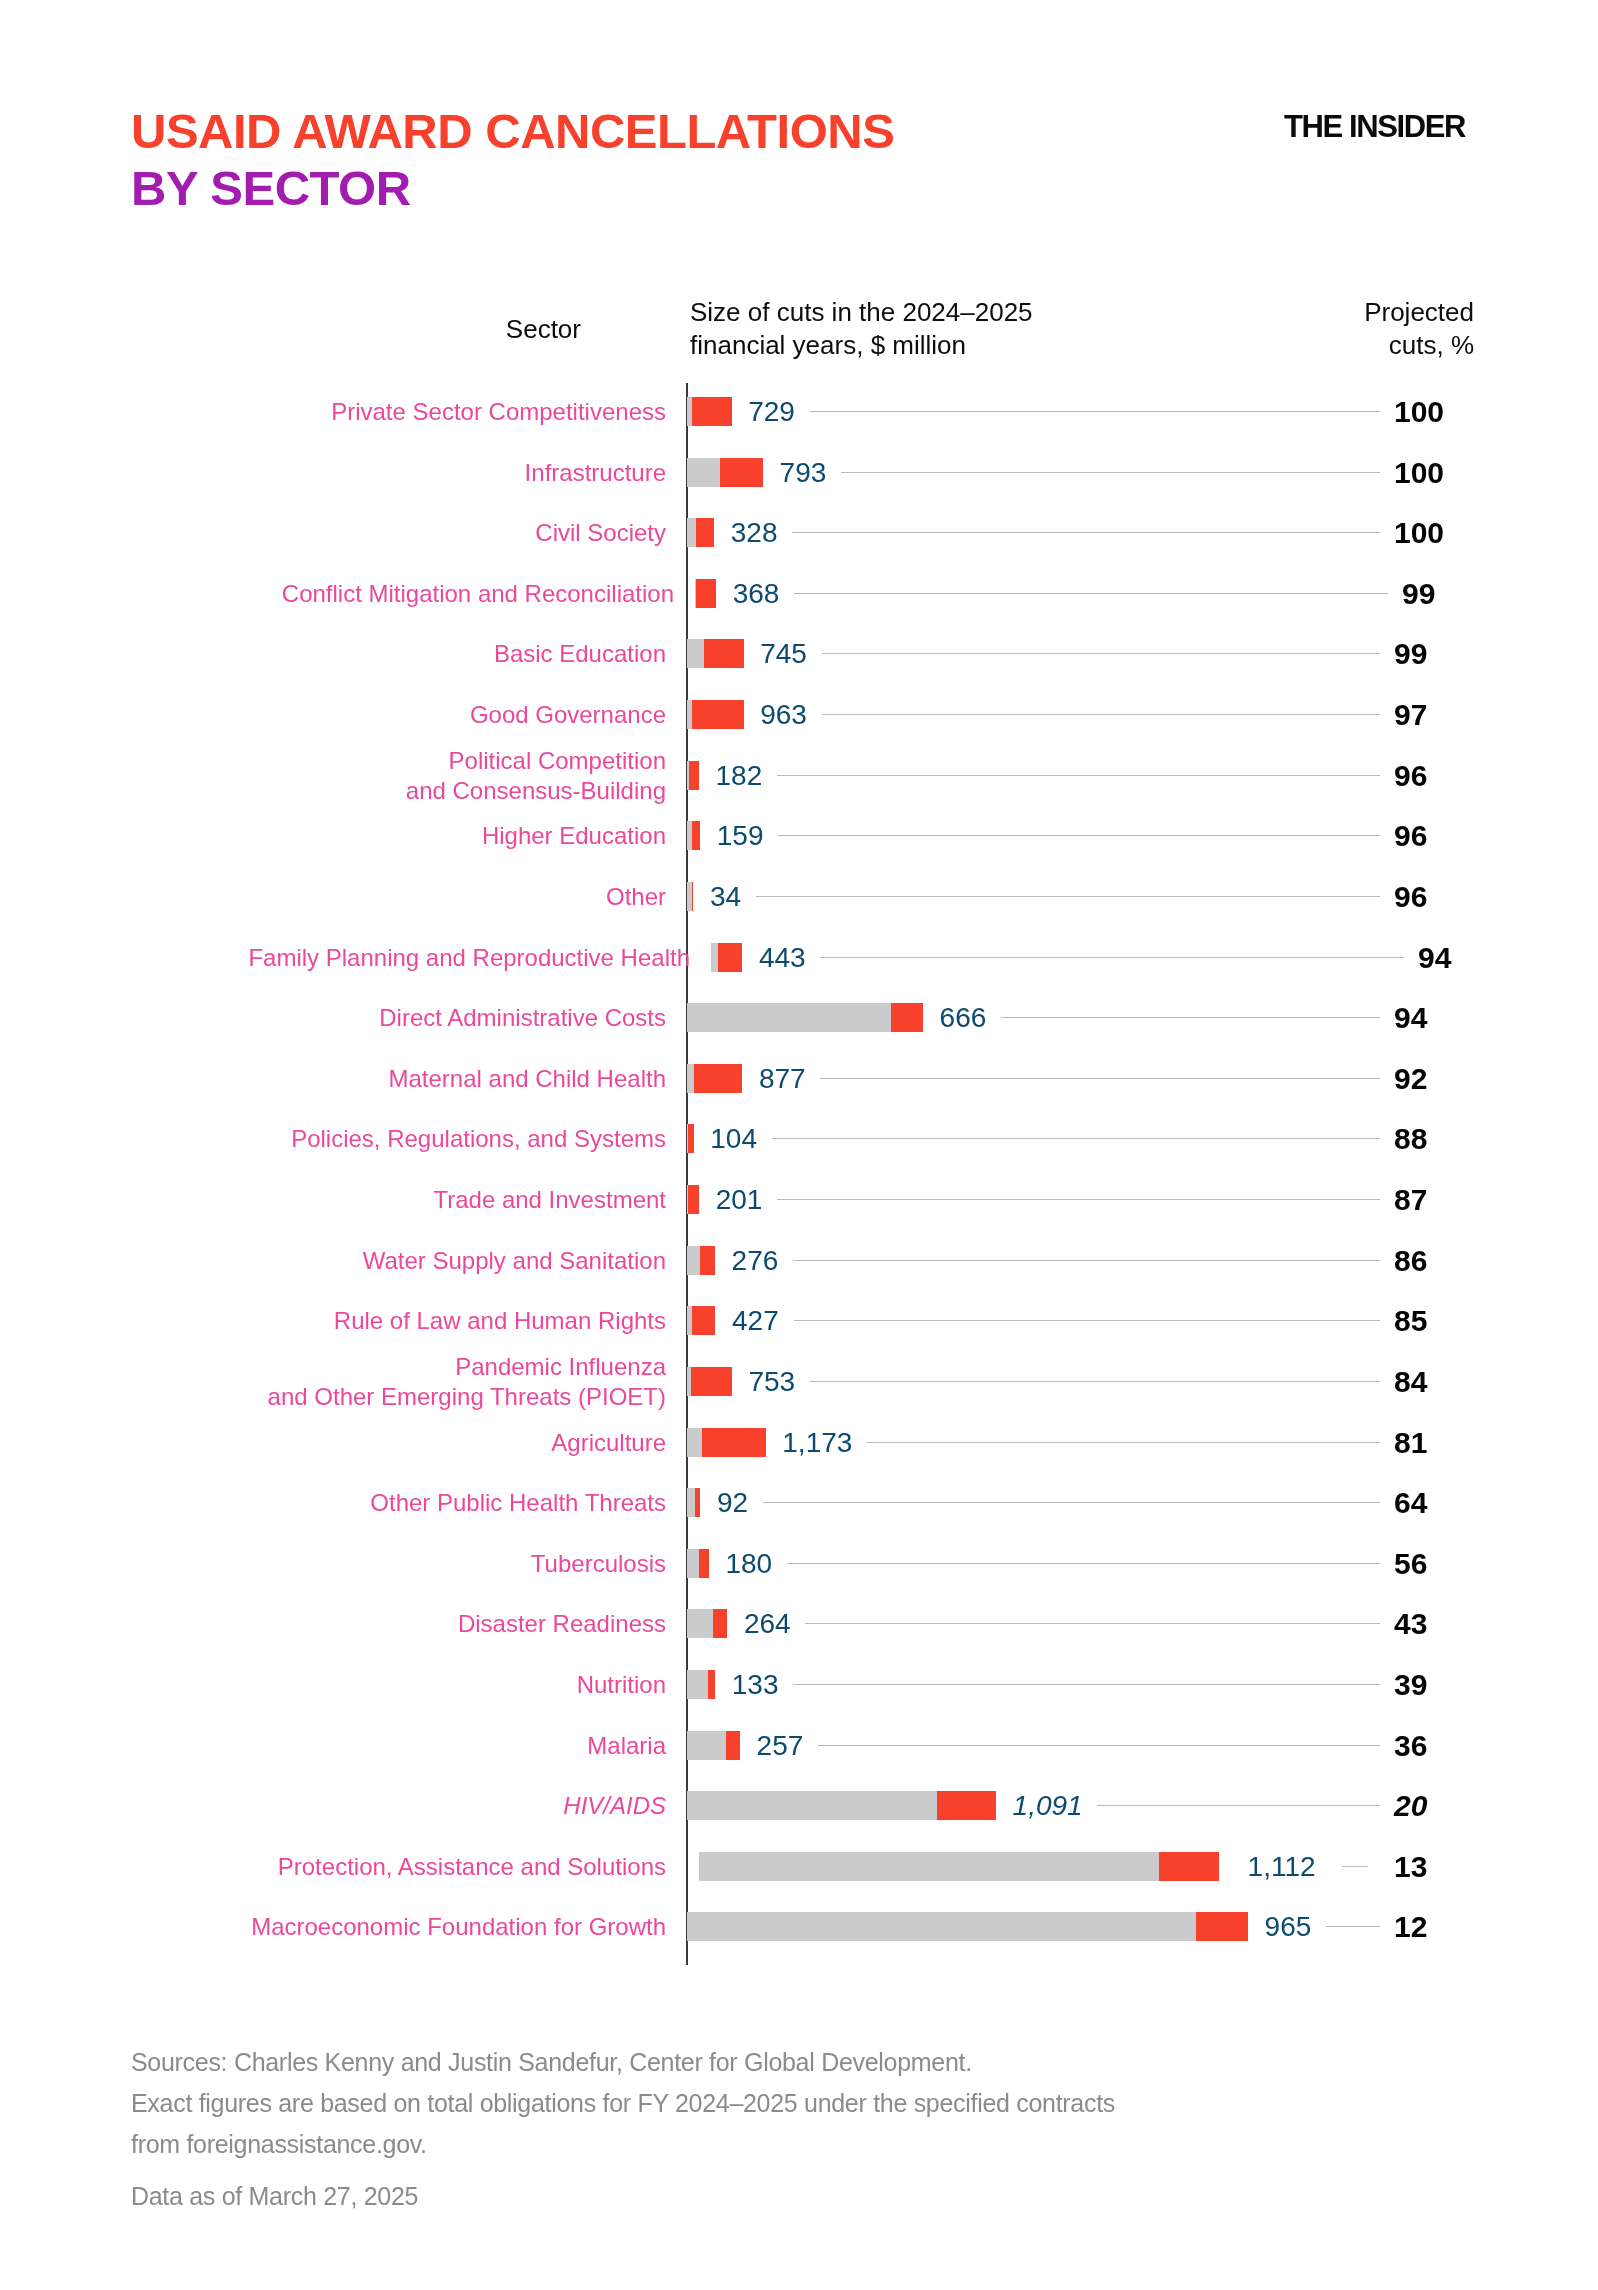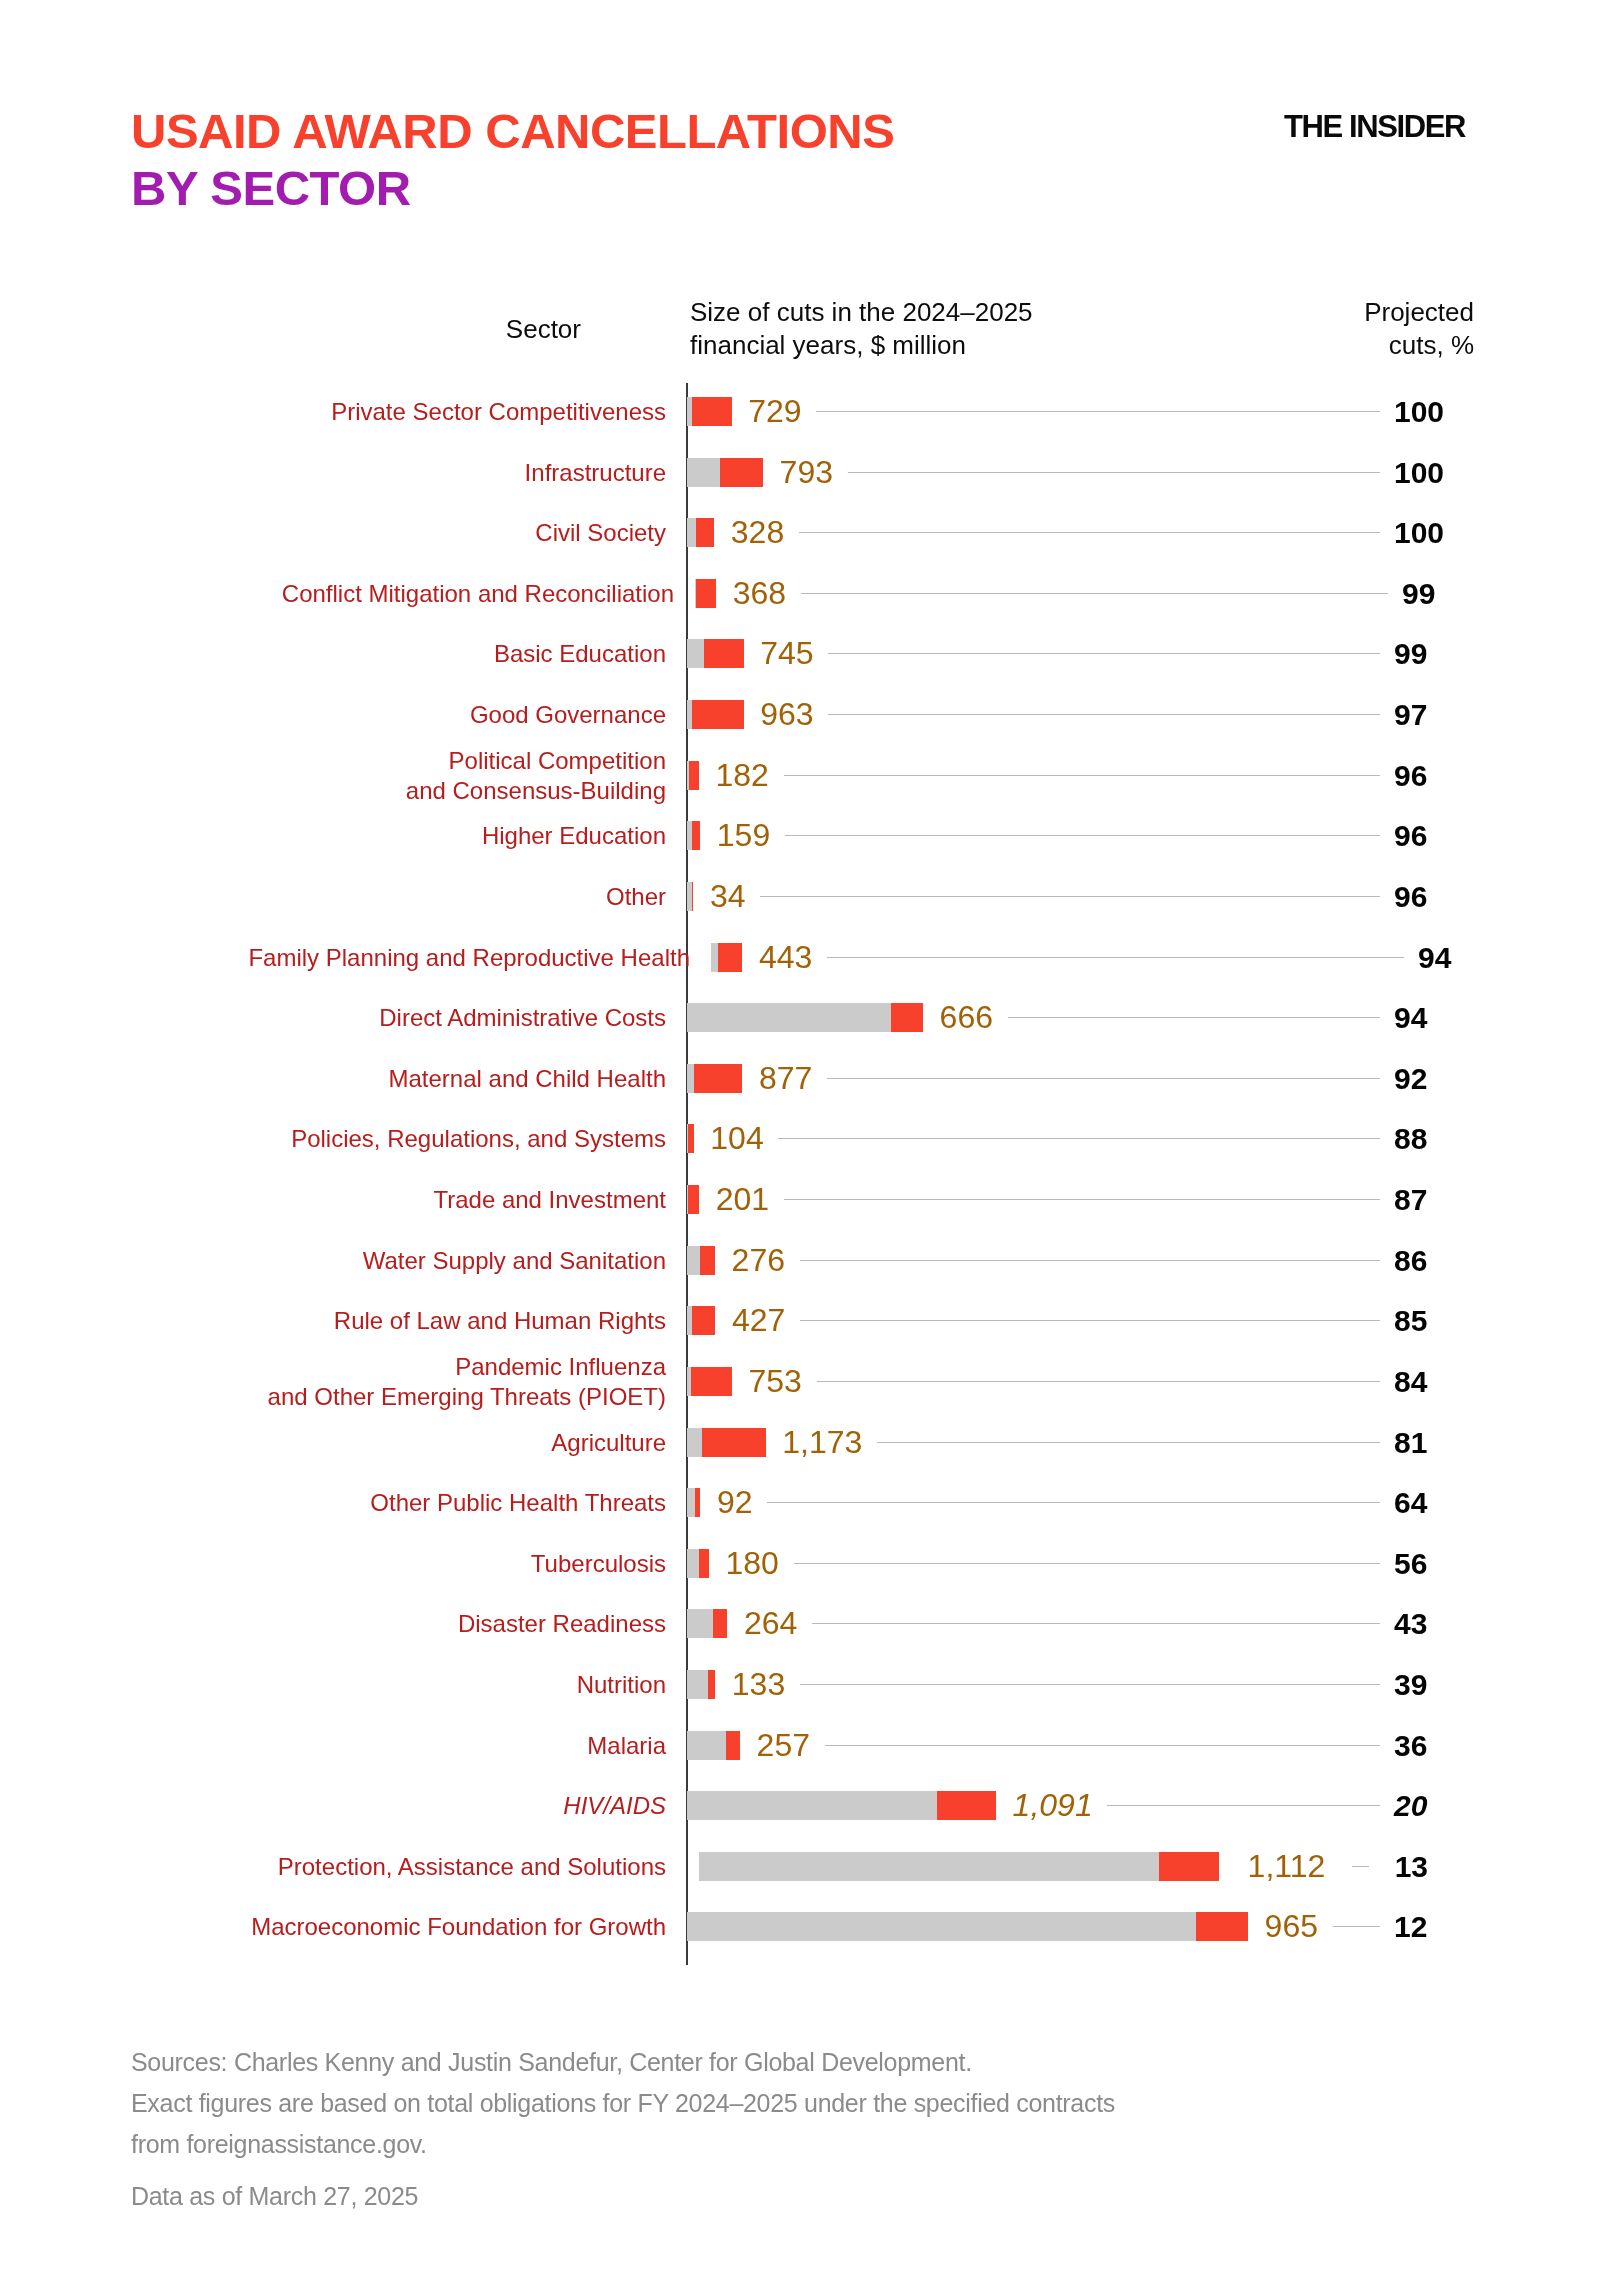--- a/index.html
+++ b/index.html
@@ -32,26 +32,26 @@
   }
   
   .chart{position:absolute;left:0;top:381px;width:1599px;height:1584px;}
   .axis-line{position:absolute;left:686px;top:383px;width:1.8px;height:1582px;background:#3a3a3a;}
   .row{
     position:absolute;left:0;width:1599px;height:61px;
     display:flex;align-items:center;
   }
   .sector-label{
     width:666px;flex:0 0 666px;text-align:right;font-size:24px;line-height:29.5px;
-    color:#b91c1c;white-space:pre-line;
+    color:#ec4899;white-space:pre-line;
   }
   .bar-area{margin-left:21px;height:29px;display:flex;flex:0 0 auto;}
   .bar-gray{height:29px;background:#CBCBCB;}
   .bar-red{height:29px;background:#F8412C;}
-  .value{margin-left:16.6px;font-size:32px;color:#a16207;flex:0 0 auto;}
+  .value{margin-left:16.6px;font-size:28px;color:#0c4a6e;flex:0 0 auto;}
   .leader{flex:1 1 auto;height:1.8px;background:#B9B9B9;margin:0 14px 0 14.8px;min-width:16.6px;}
   .pct{flex:0 0 205px;text-align:left;font-size:30px;font-weight:bold;color:#050505;}
   
   .footer{
     position:absolute;left:131px;top:2042px;width:1292px;
     font-size:25px;line-height:41px;color:#8B8B8B;letter-spacing:-0.3px;
   }
   .data-as-of{margin-top:11px;}
 </style>
 </head>

